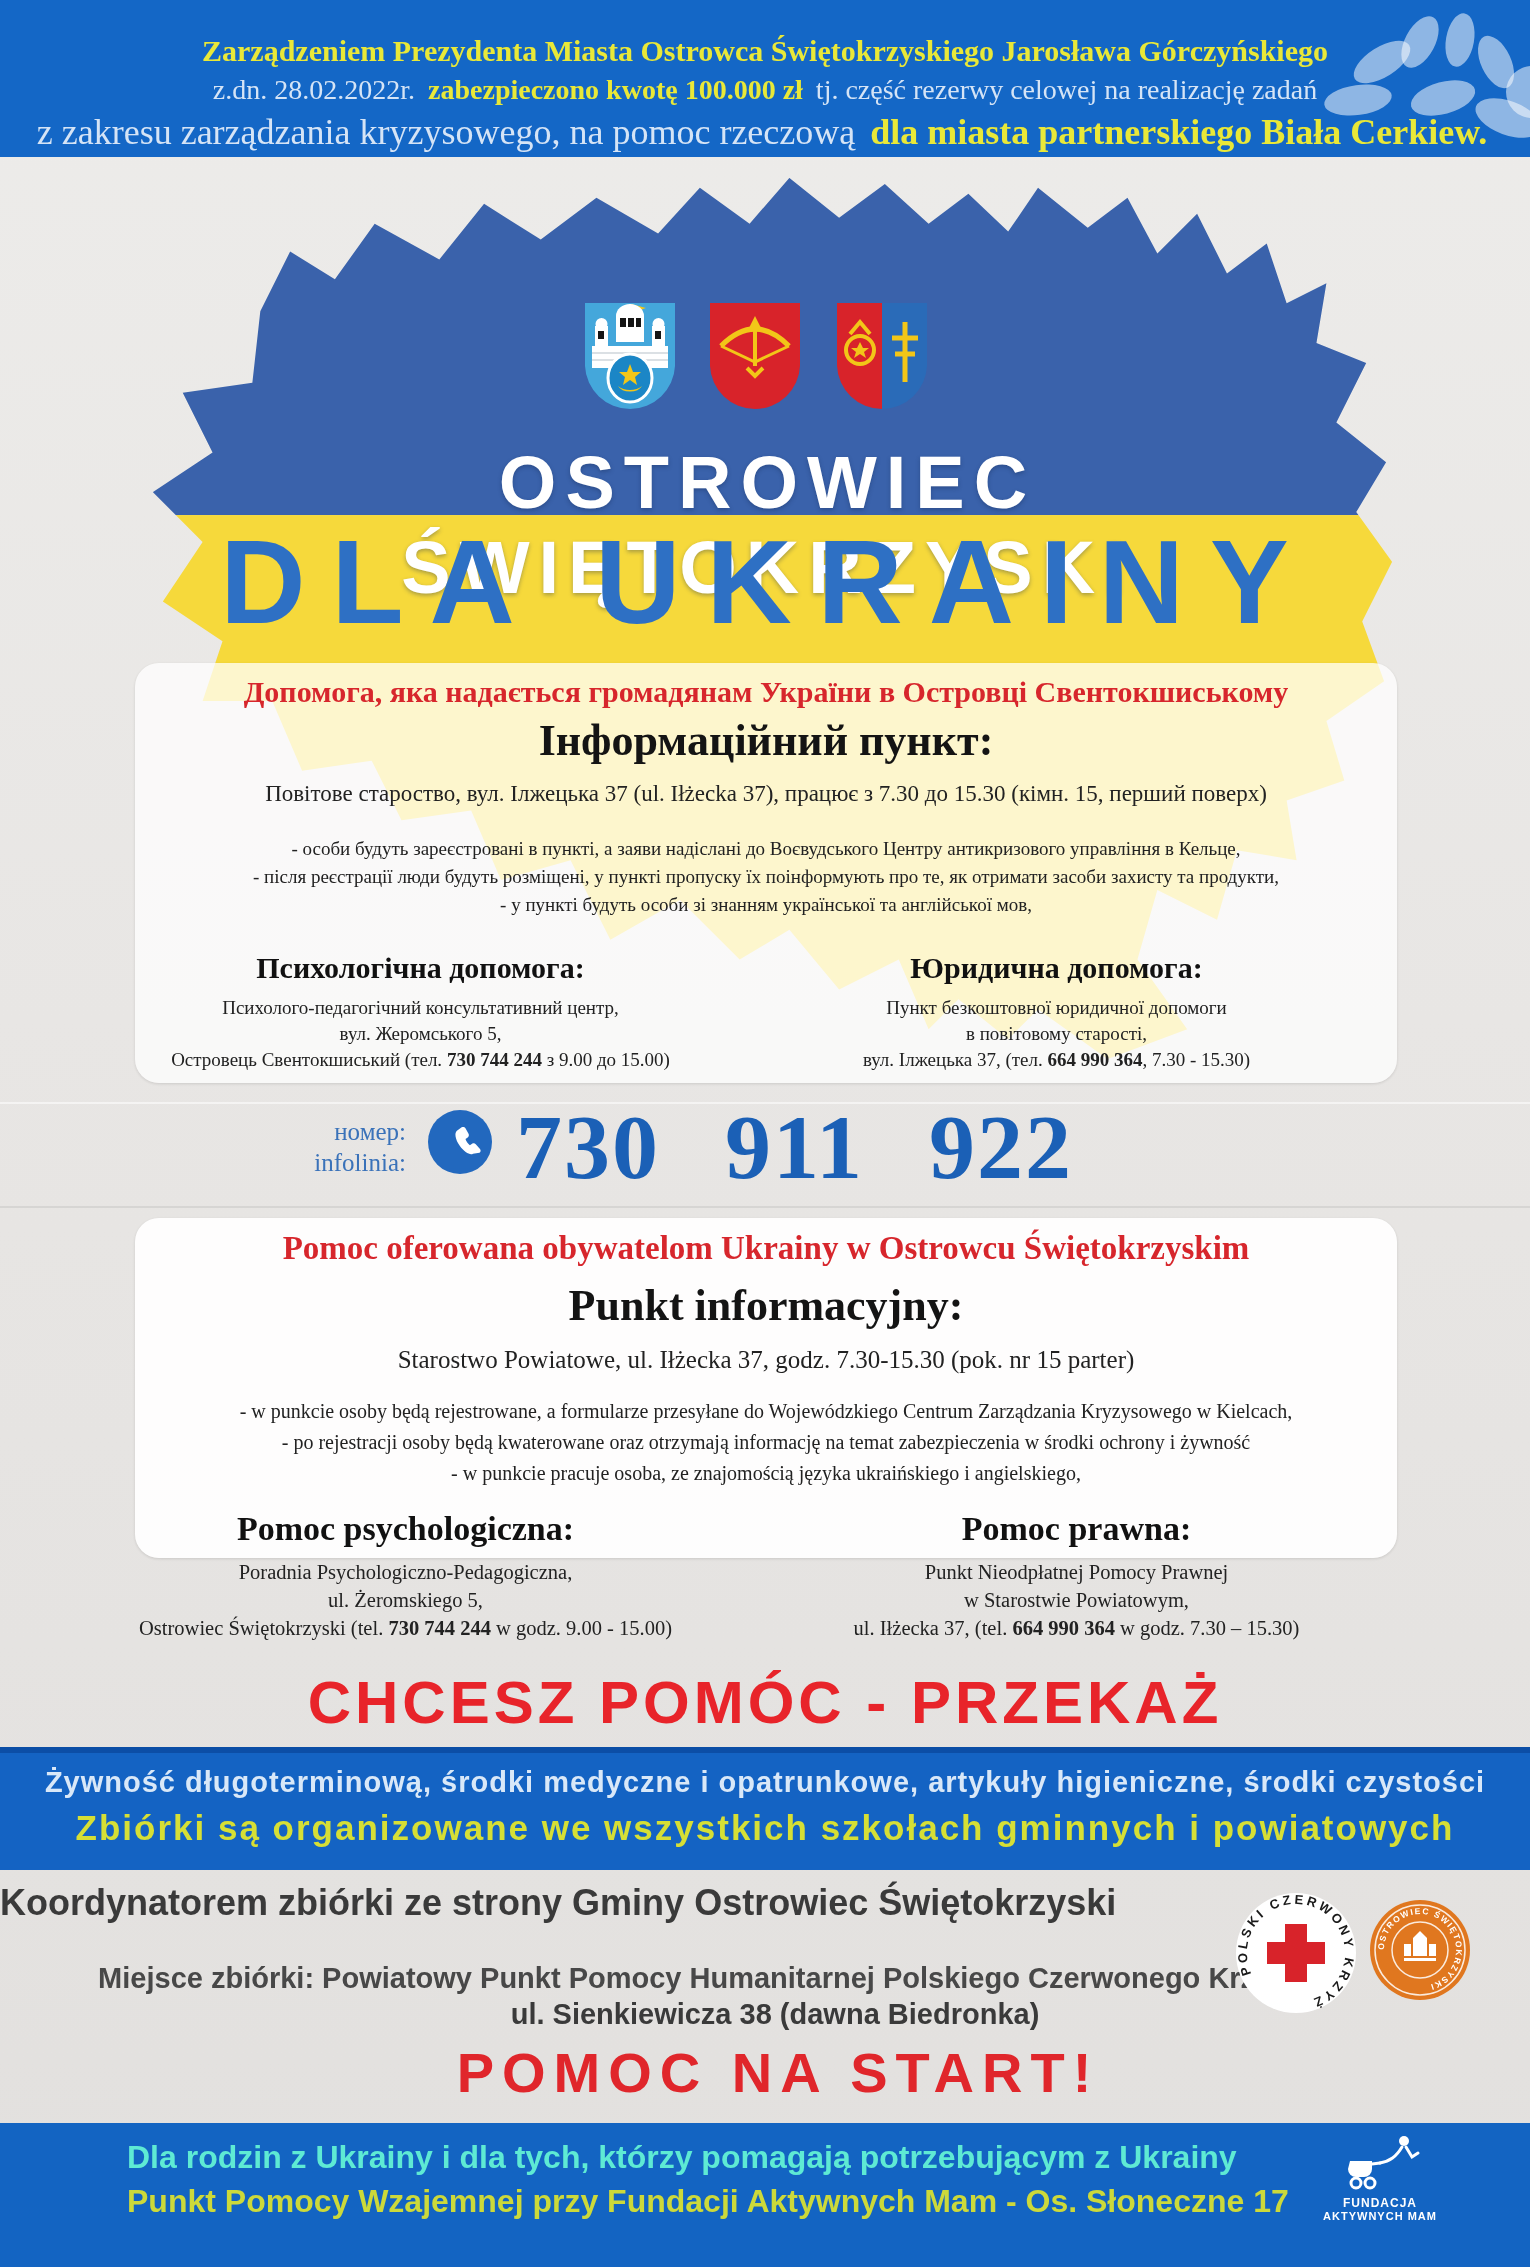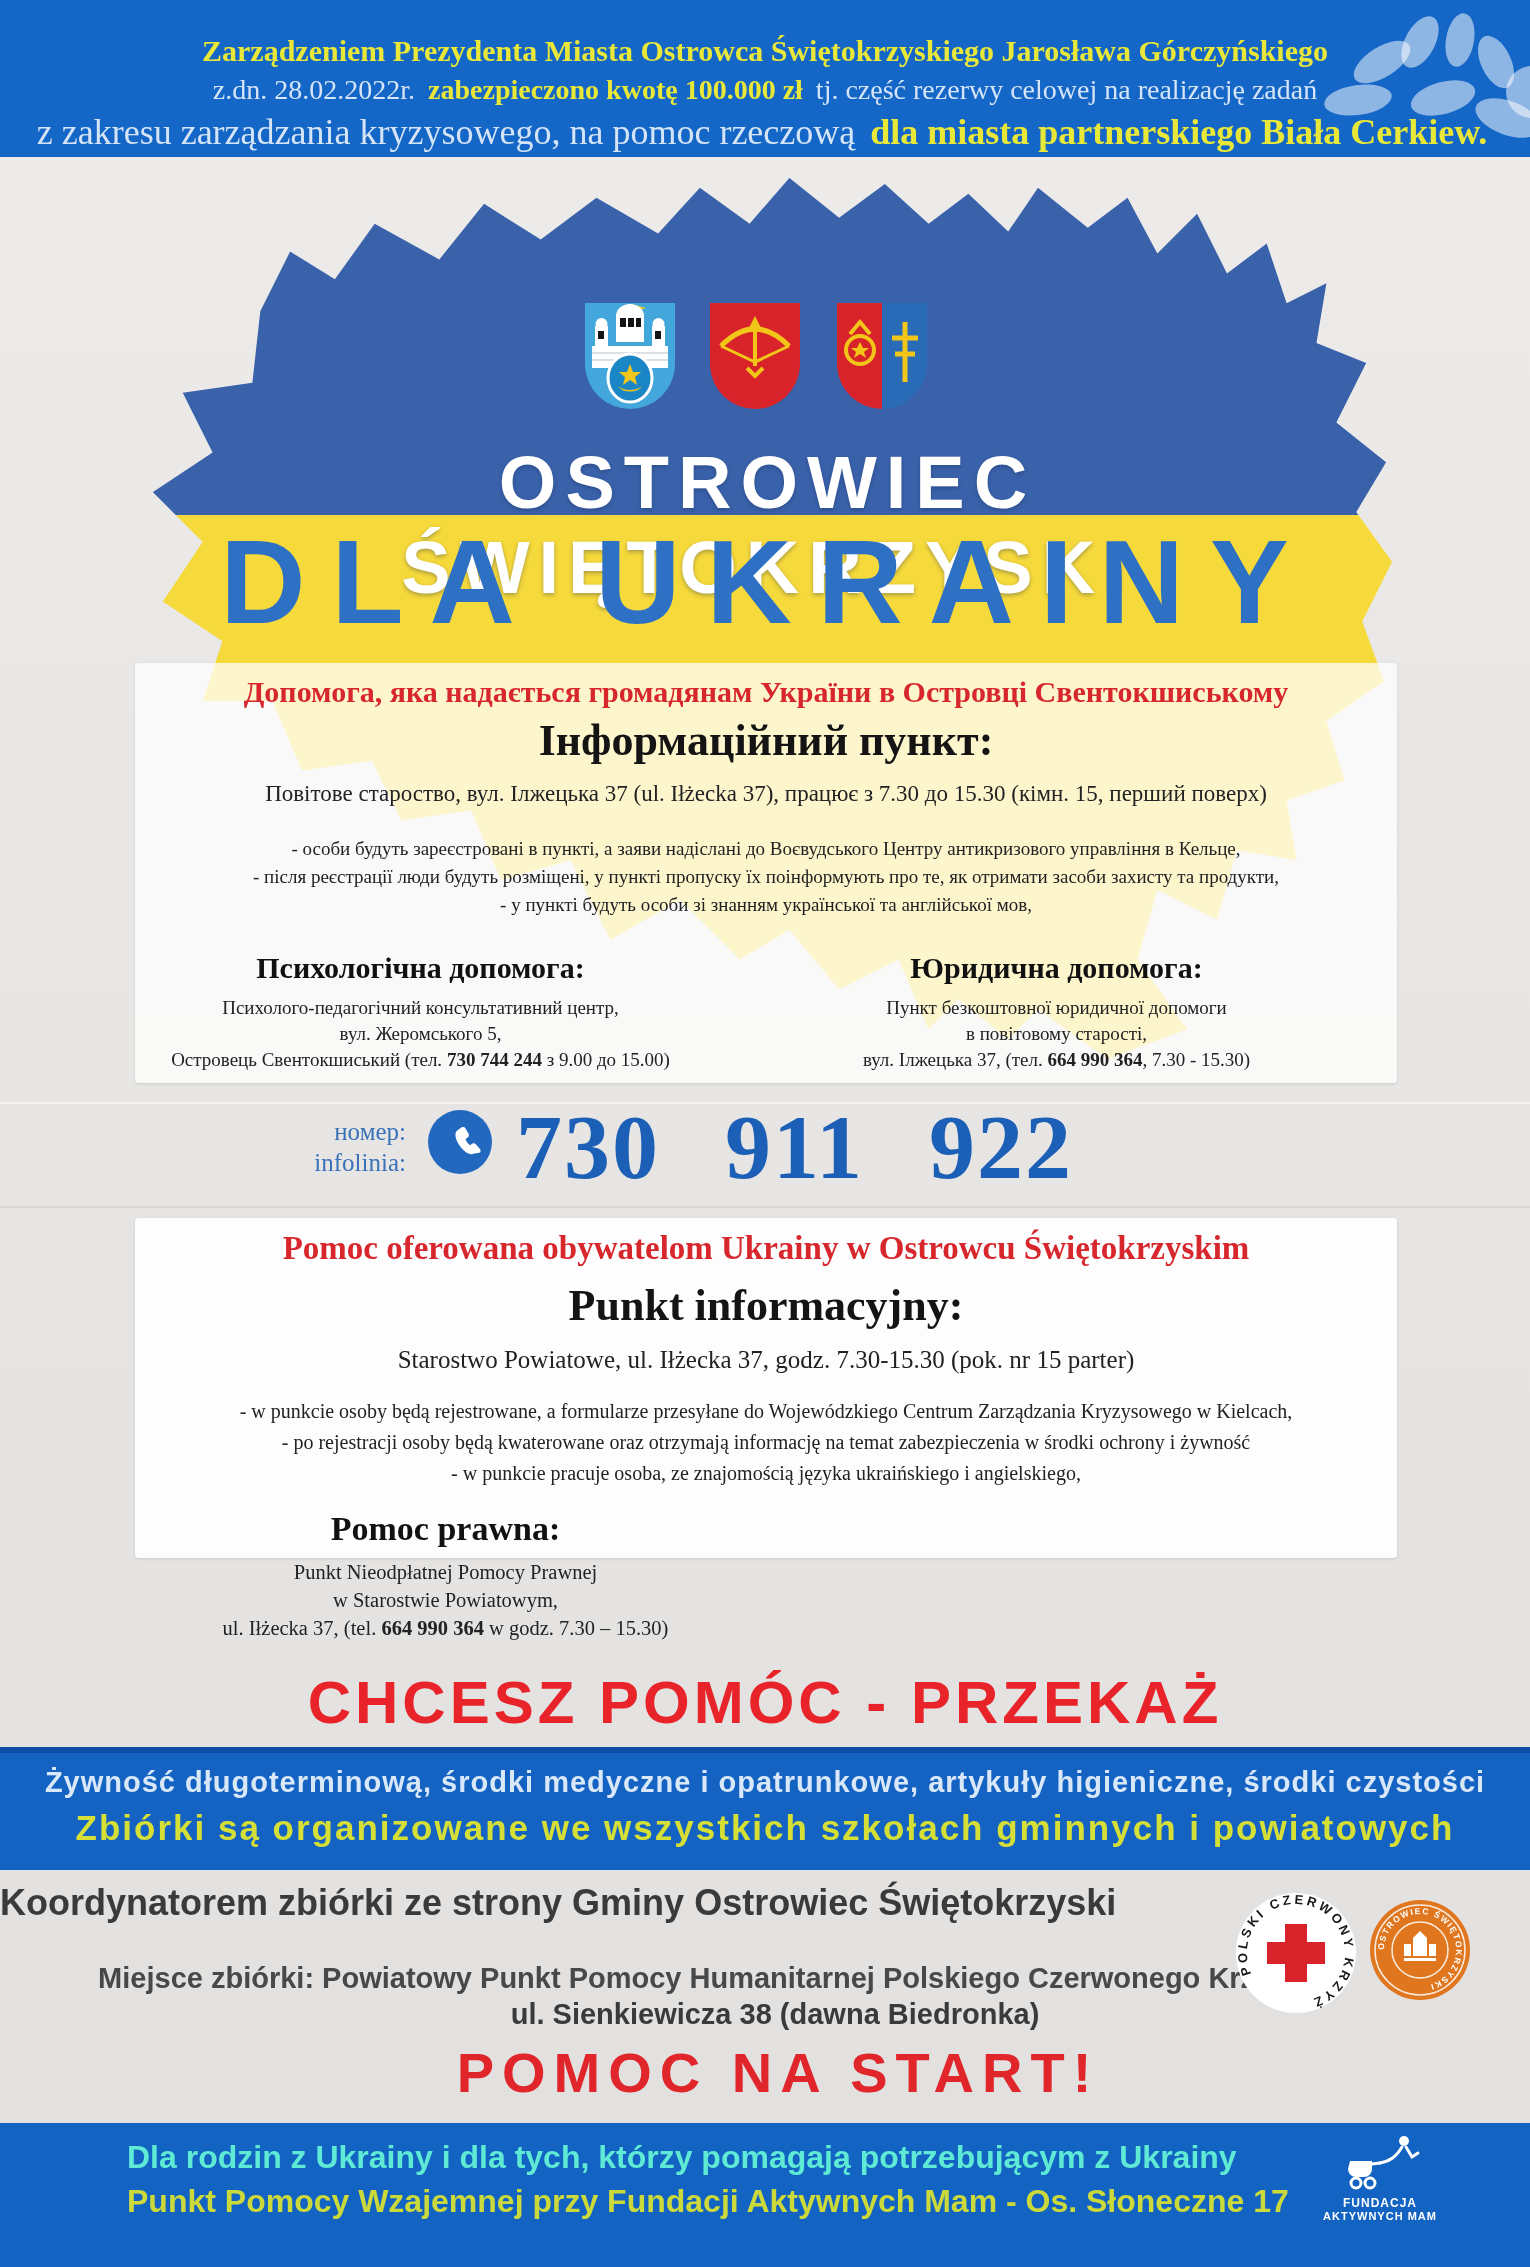--- a/index.html
+++ b/index.html
@@ -15,21 +15,21 @@
   .tb-l2{top:74px;font-size:28px;color:#d5e4f6;}
   .tb-l3{top:111px;font-size:36px;color:#d5e4f6;}
   .tb-yellow{color:#e9e838;font-weight:bold;margin:0 6px;}
   
   .map-wrap{left:140px;top:162px;width:1255px;height:905px;}
   .map-title1{top:278px;font-size:74px;font-weight:bold;letter-spacing:9px;color:#ffffff;
               text-shadow:0 2px 4px rgba(20,40,80,.35);}
   .map-title2{top:352px;font-size:118px;font-weight:bold;letter-spacing:26px;color:#2e70c4;}
   .crest{top:136px;width:96px;height:114px;}
   
-  .card{left:135px;width:1262px;border-radius:4px;box-shadow:0 1px 3px rgba(0,0,0,.12);}
+  .card{left:135px;width:1262px;border-radius:24px;box-shadow:0 1px 3px rgba(0,0,0,.12);}
   .card1{top:663px;height:420px;background:rgba(255,255,255,.75);}
   .card2{top:1218px;height:340px;background:rgba(255,255,255,.93);}
   .card .intro{color:#d7262c;font-weight:bold;}
   .card1 .intro{top:12px;font-size:30px;}
   .card2 .intro{top:12px;font-size:33px;}
   .card .head{color:#141414;font-weight:bold;font-size:44px;}
   .card1 .head{top:52px;}
   .card2 .head{top:62px;}
   .card1 .addr{top:118px;font-size:23px;color:#222;}
   .card2 .addr{top:128px;font-size:25px;color:#222;}
@@ -213,20 +213,28 @@
   <div class="abs card card2 ser">
     <div class="abs ctr intro">Pomoc oferowana obywatelom Ukrainy w Ostrowcu Świętokrzyskim</div>
     <div class="abs ctr head">Punkt informacyjny:</div>
     <div class="abs ctr addr">Starostwo Powiatowe, ul. Iłżecka 37,  godz. 7.30-15.30 (pok. nr 15 parter)</div>
     <div class="abs ctr bullets">
       <div>- w punkcie osoby będą rejestrowane, a formularze przesyłane do Wojewódzkiego Centrum Zarządzania Kryzysowego w Kielcach,</div>
       <div>- po rejestracji osoby będą kwaterowane oraz otrzymają informację na temat zabezpieczenia w środki ochrony i żywność</div>
       <div>- w punkcie pracuje osoba, ze znajomością języka ukraińskiego i angielskiego,</div>
     </div>
     <div class="abs cols">
+      <div class="col col-l">
+        <div class="col-head">Pomoc psychologiczna:</div>
+        <div class="col-lines">
+          <div>Poradnia Psychologiczno-Pedagogiczna,</div>
+          <div>ul. Żeromskiego 5,</div>
+          <div><span>Ostrowiec Świętokrzyski (tel. </span><span class="bold">730 744 244</span><span> w godz. 9.00 -  15.00)</span></div>
+        </div>
+      </div>
       <div class="col col-r">
         <div class="col-head">Pomoc prawna:</div>
         <div class="col-lines">
           <div>Punkt Nieodpłatnej Pomocy Prawnej</div>
           <div>w Starostwie Powiatowym,</div>
           <div><span>ul. Iłżecka 37, (tel. </span><span class="bold">664 990 364</span><span> w godz. 7.30 – 15.30)</span></div>
         </div>
       </div>
     </div>
   </div>

